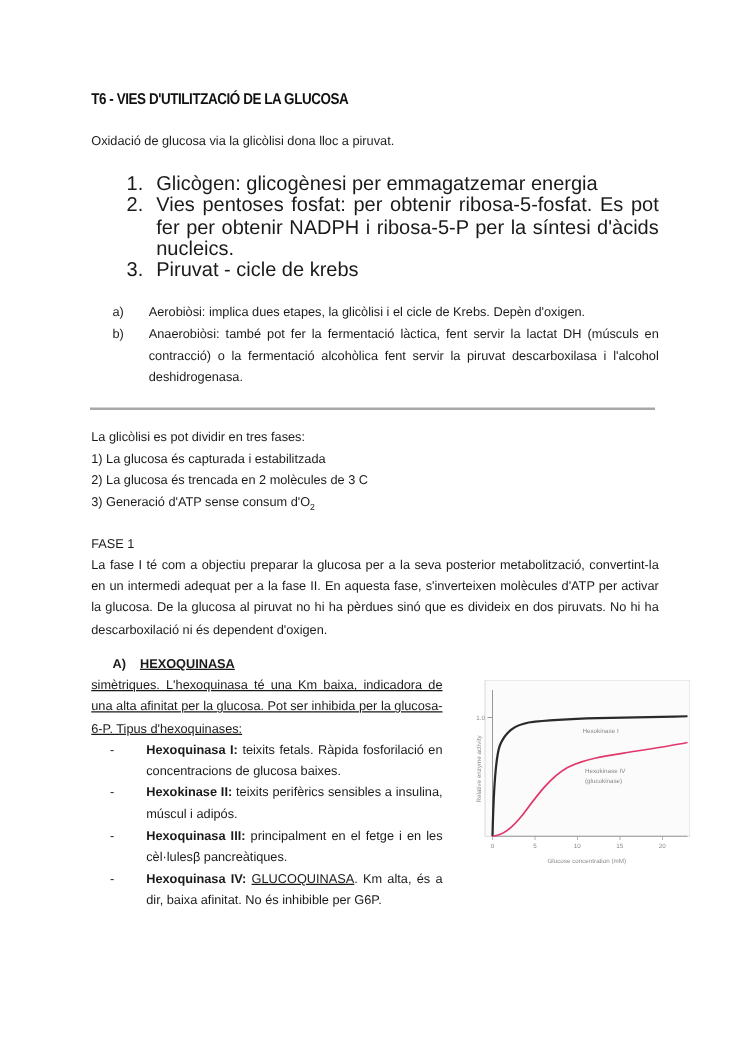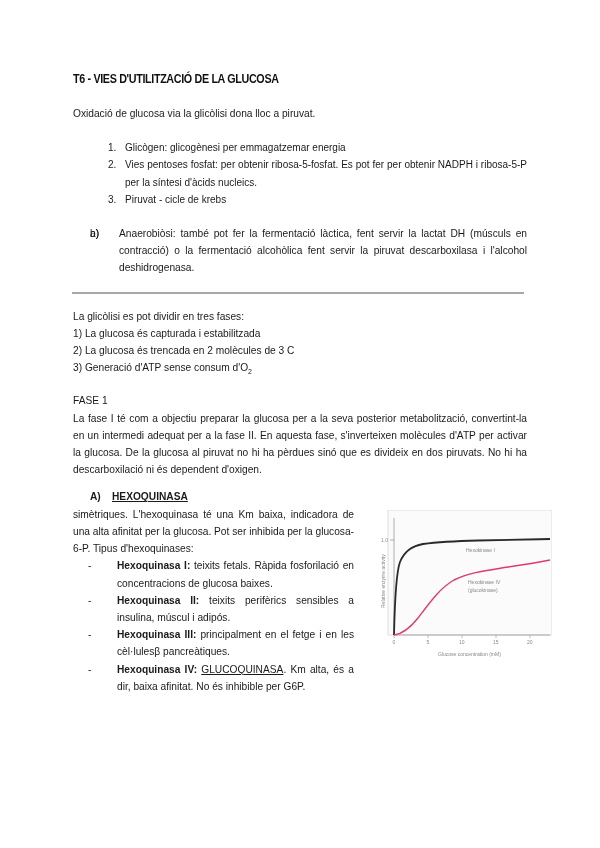--- a/index.html
+++ b/index.html
@@ -5,31 +5,31 @@
   html, body { margin:0; padding:0; background:#ffffff; }
   body { width:600px; height:848px; position:relative; overflow:hidden;
          font-family:"Liberation Sans", sans-serif; color:#1a1a1a; }
   .page { position:absolute; left:73px; top:72px; width:454px; }
   .title { font-family:"Liberation Sans", sans-serif; font-weight:bold; font-size:12.5px;
            letter-spacing:-0.4px; transform:scaleX(0.86); transform-origin:left; white-space:nowrap;
            margin:0 0 2px 0; color:#111; }
   p { margin:0; font-size:10.2px; line-height:17.2px; text-align:justify; }
   .gap { height:17px; }
   .u { text-decoration:underline; }
-  ol.num { margin:0; padding-left:46px; font-size:10px; line-height:17.2px; }
+  ol.num { margin:0; padding-left:46px; font-size:16px; line-height:17.2px; }
   ol.num li { padding-left:6px; }
   ol.alpha { margin:0; padding-left:46px; font-size:10.2px; line-height:17.2px; list-style:none; }
   ol.alpha li { position:relative; text-align:justify; }
   ol.alpha li .mk { position:absolute; left:-29px; }
   .sep { margin:15px 0 14px -1px; width:452px; height:2px; background:#a8a8a8; }
   .bold { font-weight:normal; }
   .subhead { padding-left:17px; font-size:10.2px; line-height:17.2px; margin-top:10px;font-weight:bold; }
   .subhead .mk { display:inline-block; width:22px; }
   .wrapzone { position:relative; }
-  .narrow { width:281px; }
+  .narrow { width:281px;text-decoration:underline; }
   ul.dash { margin:0; padding-left:44px; list-style:none; width:237px; font-size:10.2px; line-height:17.2px; }
   ul.dash li { position:relative; text-align:justify; }
   ul.dash li .mk { position:absolute; left:-29px; }
   .chart { position:absolute; left:305px; top:0px; width:174px; height:173px; }
   sub { font-size:7px; }
 </style>
 </head>
 <body>
 
 <div class="page">
@@ -38,42 +38,42 @@
   <p>Oxidació de glucosa via la glicòlisi dona lloc a piruvat.</p>
   <div class="gap"></div>
 
   <ol class="num">
     <li>Glicògen: glicogènesi per emmagatzemar energia</li>
     <li style="text-align:justify">Vies pentoses fosfat: per obtenir ribosa-5-fosfat. Es pot fer per obtenir NADPH i ribosa-5-P per la síntesi d'àcids nucleics.</li>
     <li>Piruvat - cicle de krebs</li>
   </ol>
   <div class="gap"></div>
   <ol class="alpha">
-    <li><span class="mk">a)</span></li>
+    <li><span class="mk">a)</span><span>Aerobiòsi: implica dues etapes, la glicòlisi i el cicle de Krebs. Depèn d'oxigen.</span></li>
     <li><span class="mk">b)</span><span>Anaerobiòsi: també pot fer la fermentació làctica, fent servir la lactat DH (músculs en contracció) o la fermentació alcohòlica fent servir la piruvat descarboxilasa i l'alcohol deshidrogenasa.</span></li>
   </ol>
 
   <div class="sep"></div>
 
   <p>La glicòlisi es pot dividir en tres fases:</p>
   <p>1) La glucosa és capturada i estabilitzada</p>
   <p>2) La glucosa és trencada en 2 molècules de 3 C</p>
   <p><span>3) Generació d'ATP sense consum d'O</span><sub>2</sub></p>
   <div class="gap" style="height:12px"></div>
 
   <p class="bold">FASE 1</p>
   <p>La fase I té com a objectiu preparar la glucosa per a la seva posterior metabolització, convertint-la en un intermedi adequat per a la fase II. En aquesta fase, s'inverteixen molècules d'ATP per activar la glucosa. De la glucosa al piruvat no hi ha pèrdues sinó que es divideix en dos piruvats. No hi ha descarboxilació ni és dependent d'oxigen.</p>
 
   <div class="subhead"><span class="mk">A)</span><span class="u">HEXOQUINASA</span></div>
 
   <div class="wrapzone">
     <p class="narrow">simètriques. L'hexoquinasa té una Km baixa, indicadora de una alta afinitat per la glucosa. Pot ser inhibida per la glucosa-6-P. Tipus d'hexoquinases:</p>
     <ul class="dash">
       <li><span class="mk">-</span><b>Hexoquinasa I:</b><span> teixits fetals. Ràpida fosforilació en concentracions de glucosa baixes.</span></li>
-      <li><span class="mk">-</span><b>Hexoquinasa II:</b><span> teixits perifèrics sensibles a insulina, múscul i adipós.</span></li>
+      <li><span class="mk">-</span><b>Hexokinase II:</b><span> teixits perifèrics sensibles a insulina, múscul i adipós.</span></li>
       <li><span class="mk">-</span><b>Hexoquinasa III:</b><span> principalment en el fetge i en les cèl·lulesβ pancreàtiques.</span></li>
       <li><span class="mk">-</span><b>Hexoquinasa IV:</b> <span class="u">GLUCOQUINASA</span><span>. Km alta, és a dir, baixa afinitat. No és inhibible per G6P.</span></li>
     </ul>
 
     <div class="chart" style="top:4px;">
       <svg width="174" height="173" viewBox="0 0 174 173">
         <rect x="10" y="0" width="164" height="125" fill="#fbfbfb" stroke="#d8d8d8" stroke-width="0.8"></rect>
         <line x1="16" y1="8" x2="16" y2="125" stroke="#999" stroke-width="0.8"></line>
         <line x1="16" y1="125" x2="172" y2="125" stroke="#999" stroke-width="0.8"></line>
         <line x1="12" y1="30" x2="16" y2="30" stroke="#999" stroke-width="0.8"></line>

